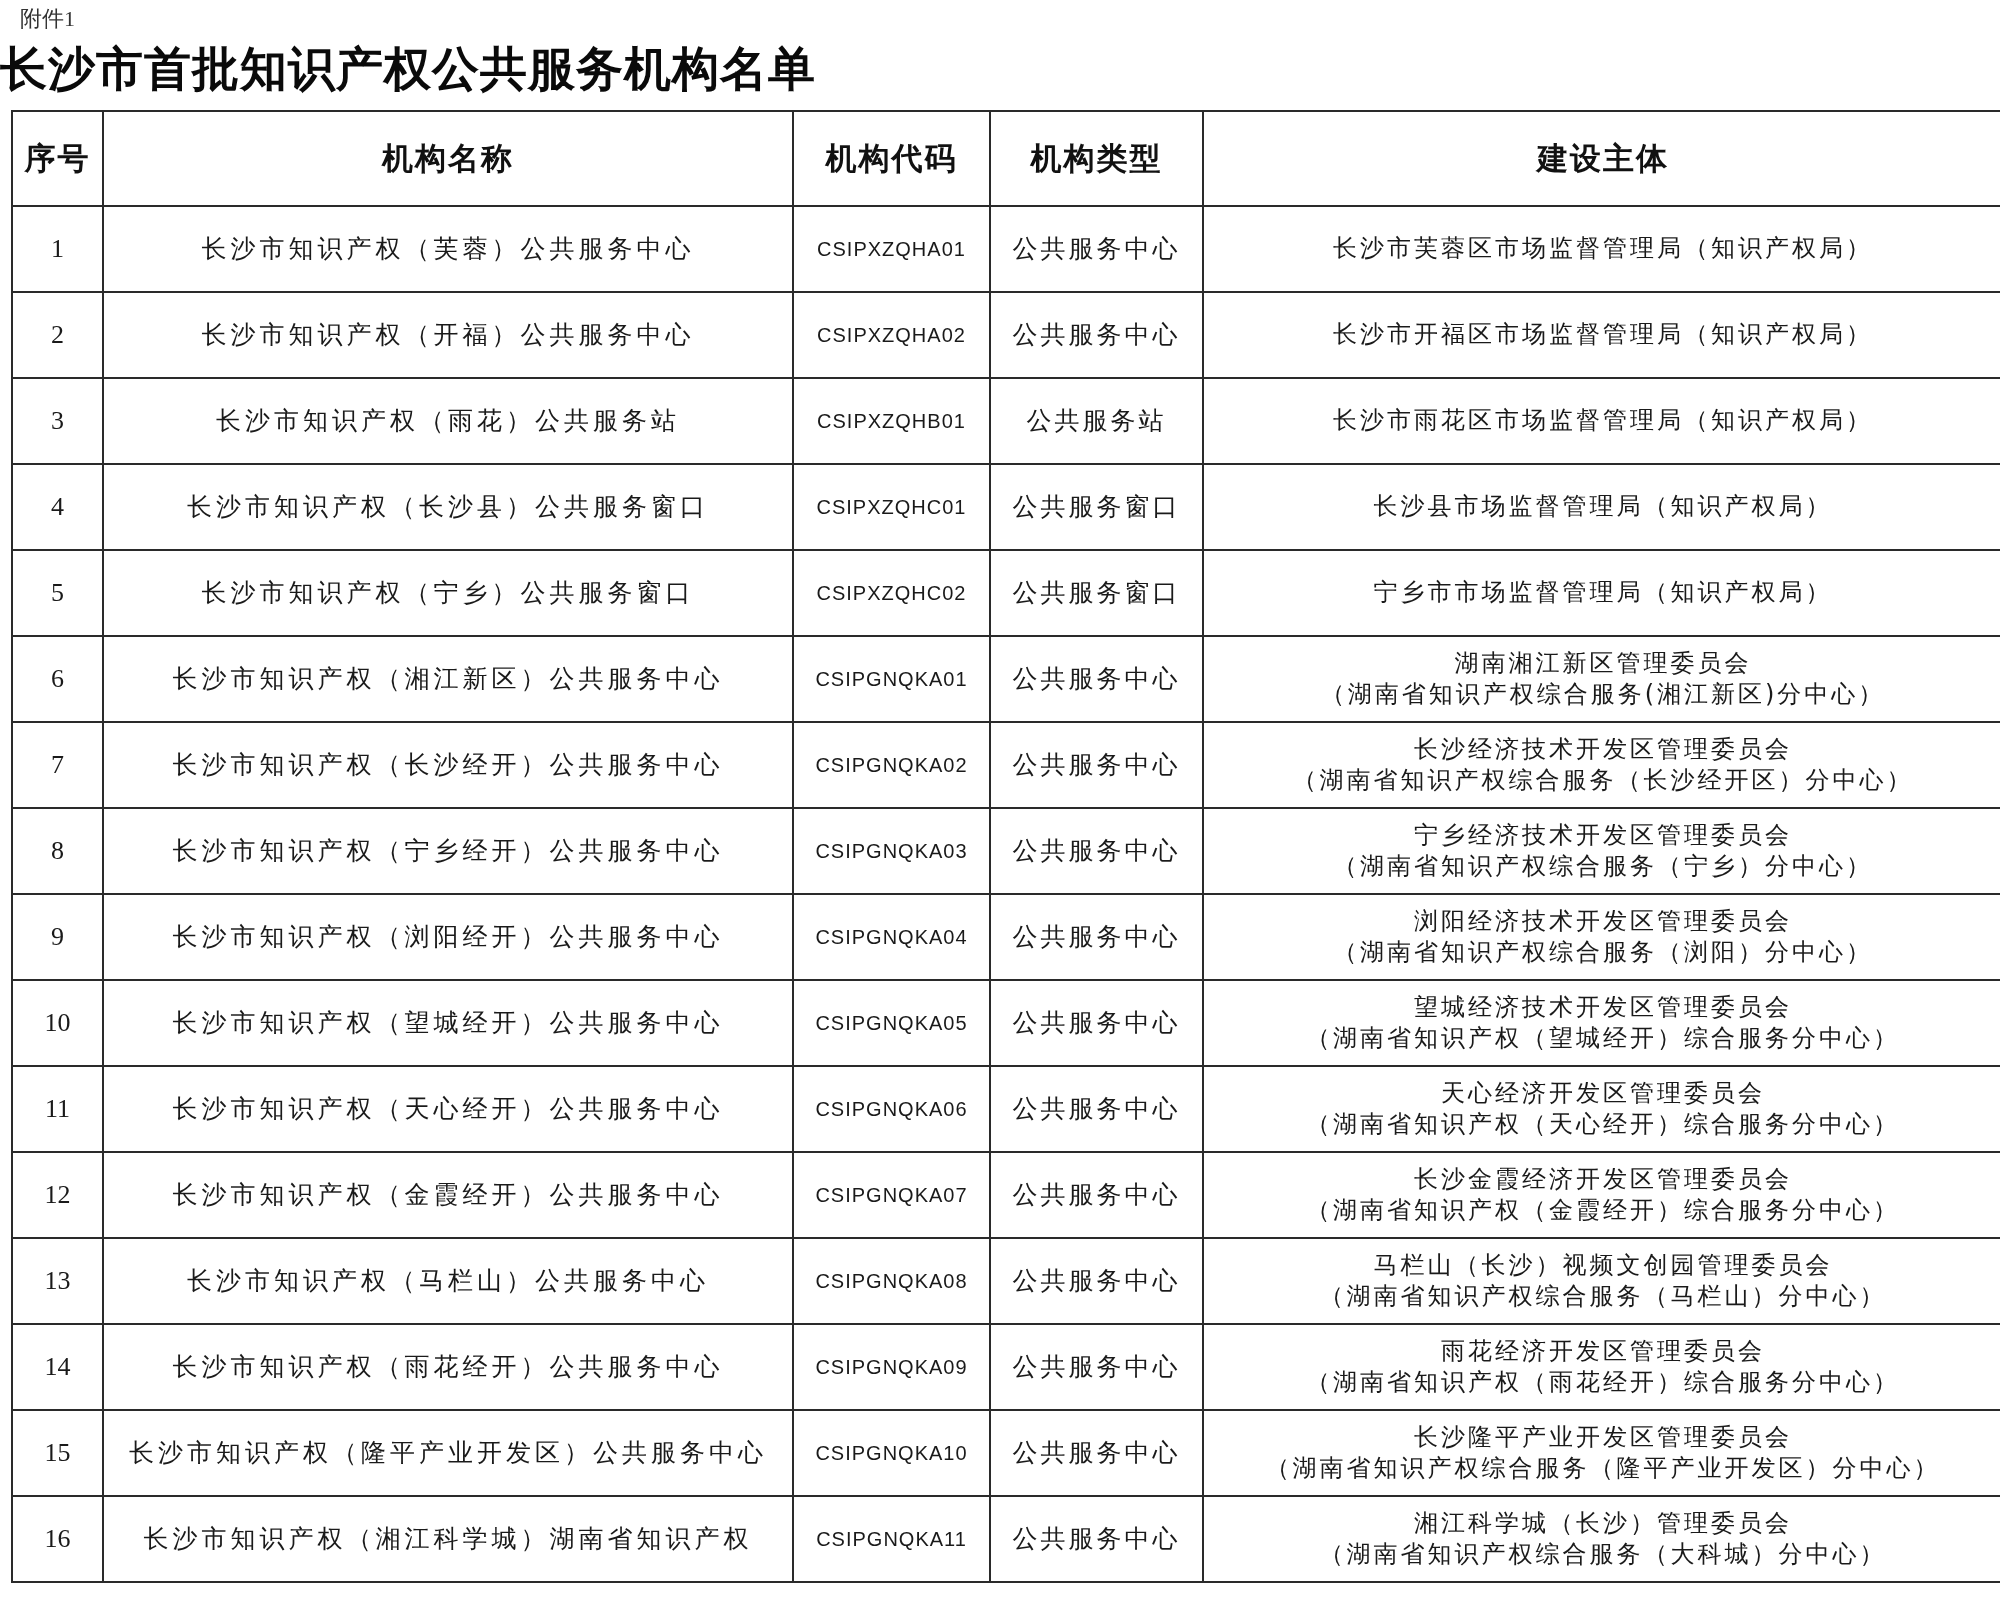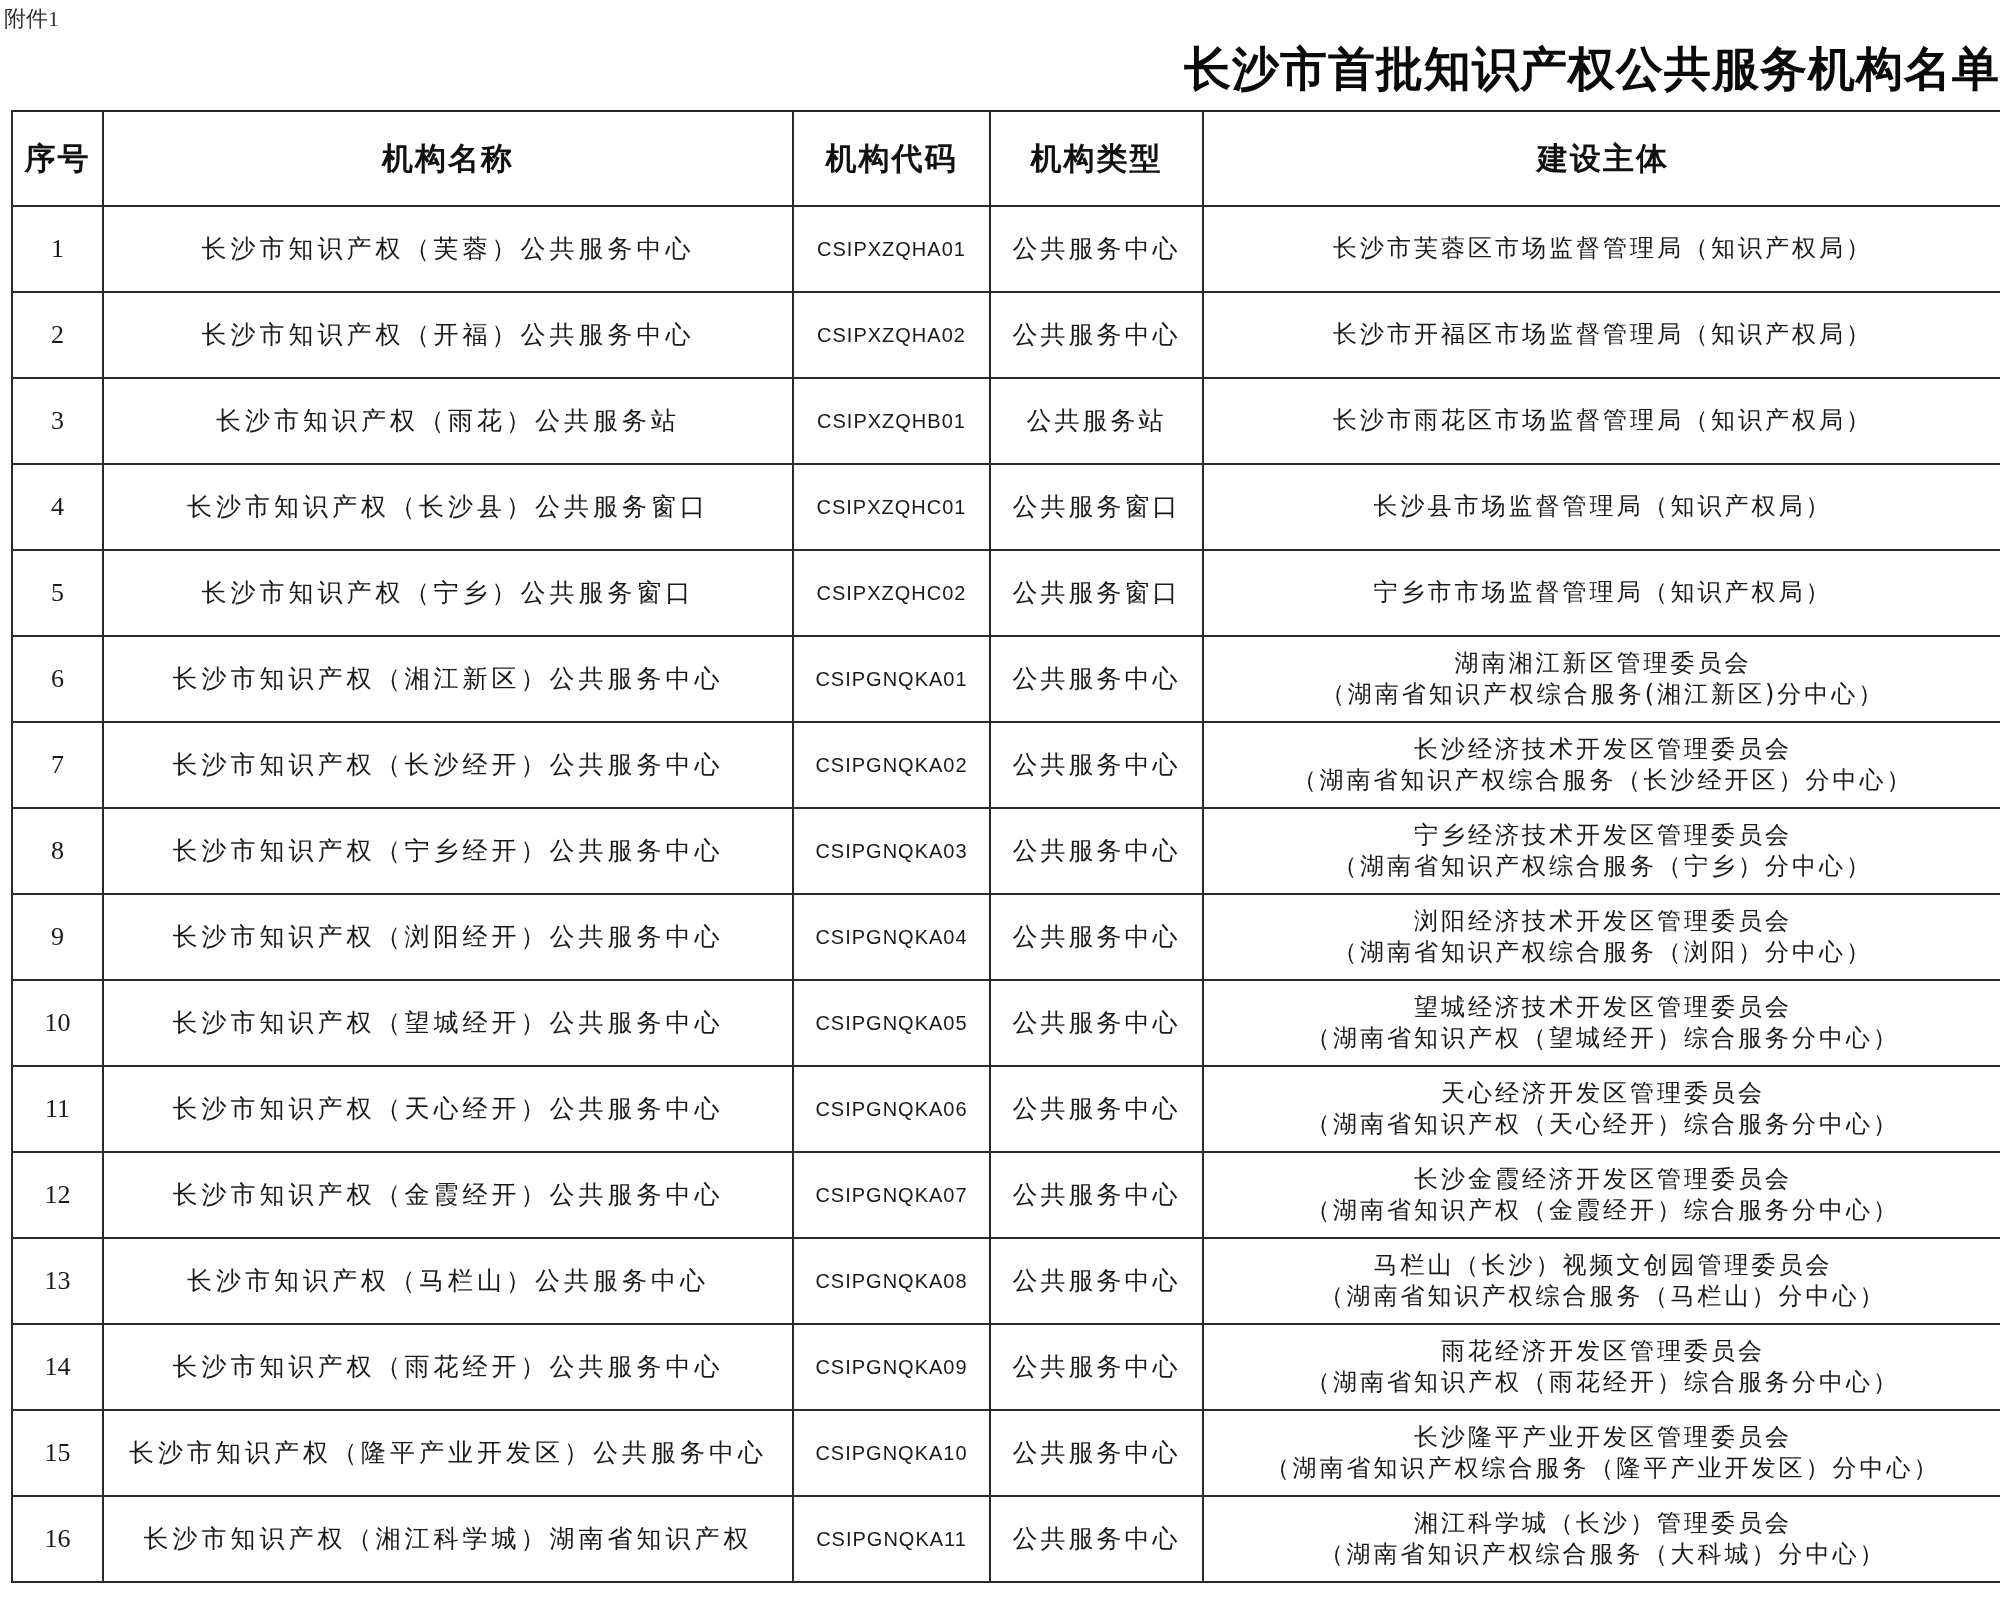--- a/index.html
+++ b/index.html
@@ -10,34 +10,34 @@
     body {
       width: 2000px;
       height: 1619px;
       position: relative;
       overflow: hidden;
       color: #111111;
       font-family: "DejaVu Serif", "Liberation Serif", serif;
     }
     .attachment-label {
       position: absolute;
-      left: 4px;
+      left: 20px;
       top: 4px;
       font-size: 22px;
       color: #333333;
       font-family: "Liberation Serif", "DejaVu Serif", serif;
       letter-spacing: 0px;
       text-align: right;
     }
     .page-title {
       position: absolute;
       left: 0;
       width: 2000px;
       top: 38px;
-      text-align: right;
+      text-align: left;
       font-size: 47px;
       font-weight: bold;
       letter-spacing: 1px;
       color: #0a0a0a;
       font-family: "DejaVu Serif", "Liberation Serif", serif;
     }
     table.roster {
       position: absolute;
       left: 11px;
       top: 110px;

